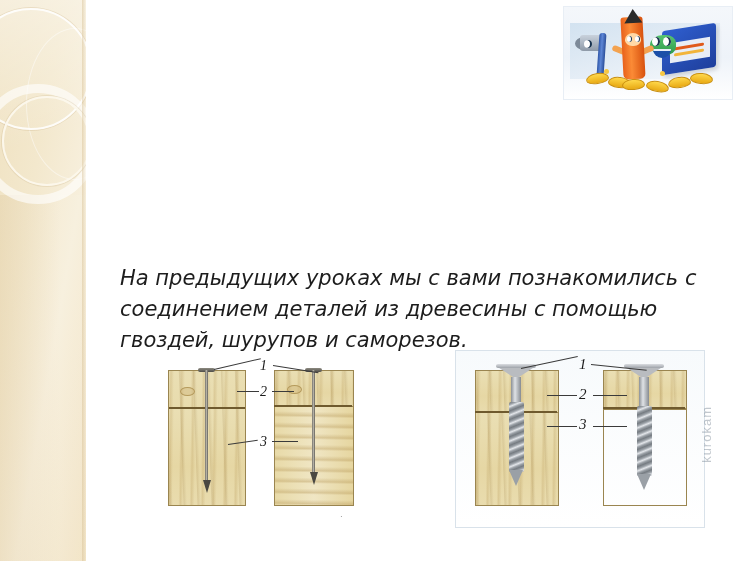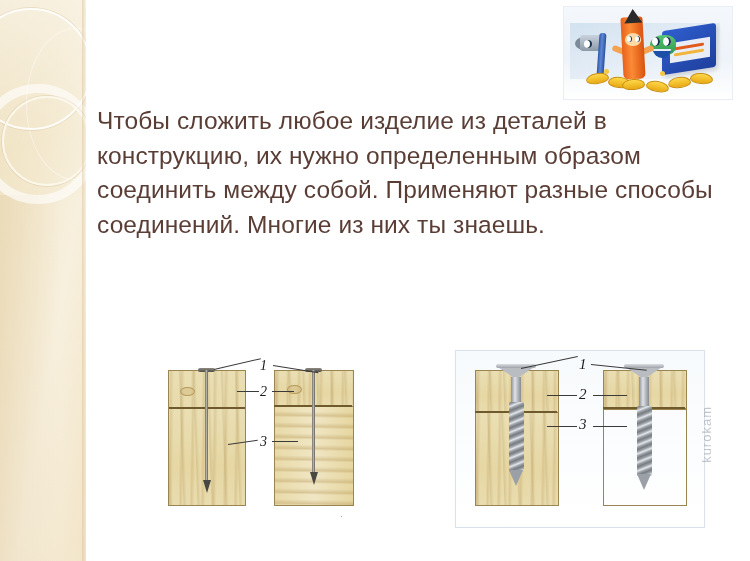--- a/index.html
+++ b/index.html
@@ -442,22 +442,22 @@
     <div class="shoe shoe1"></div>
     <div class="shoe shoe2"></div>
     <div class="shoe shoe3"></div>
     <div class="shoe shoe4"></div>
     <div class="shoe shoe5"></div>
     <div class="shoe shoe6"></div>
     <div class="ca-dot" style="left:40px;top:62px;"></div>
     <div class="ca-dot" style="left:96px;top:64px;"></div>
   </div>
 
-  <div class="heading">Чтобы сложить любое изделие из деталей в конструкцию, их нужно определенным образом соединить между собой. Применяют разные способы соединений. Многие из них ты знаешь.</div>
-
+
+  <div class="body-text">На предыдущих уроках мы с вами познакомились с соединением деталей из древесины с помощью гвоздей, шурупов и саморезов.</div>
 
   <div class="figure fig-nails">
 
     <div class="block wood-h" style="left:16px; top:12px; width:76px; height:134px;">
       <div class="seam" style="top:36px;"></div>
       <div class="knot" style="left:11px; top:16px;"></div>
       <div style="position:absolute;left:0;top:38px;right:0;bottom:0;" class="wood-h"></div>
     </div>
     <div class="nail-head" style="left:46px; top:10px;"></div>
     <div class="nail-shaft" style="left:53px; top:12px; height:112px;"></div>

